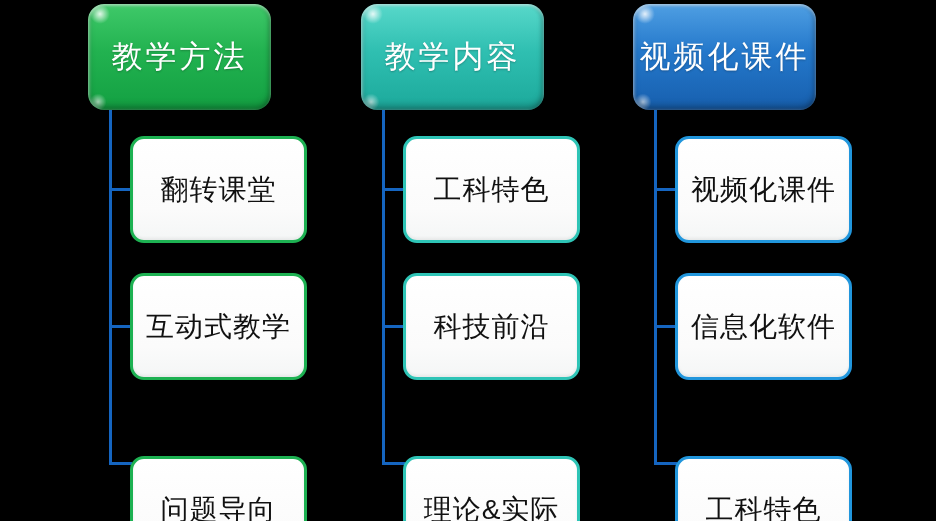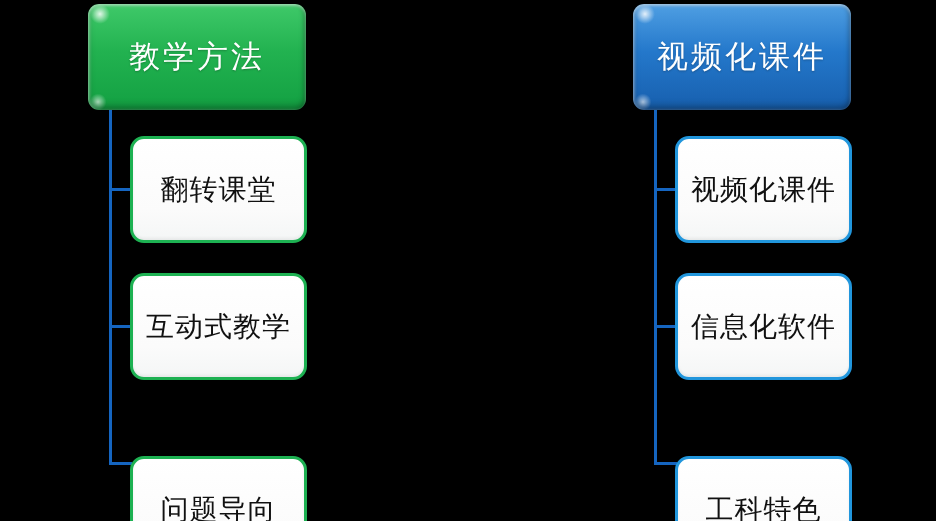--- a/index.html
+++ b/index.html
@@ -9,23 +9,23 @@
     font-family:"Liberation Sans","DejaVu Sans",sans-serif;
   }
   .canvas{position:absolute;inset:0;}
   .column{position:absolute;top:0;width:220px;height:521px;}
   .column.c0{left:88px;}
   .column.c1{left:361px;}
   .column.c2{left:633px;}
 
   
   .header-box{
-    position:absolute;left:0;top:4px;width:218px;height:106px;
+    position:absolute;left:0;top:4px;width:183px;height:106px;
     box-sizing:border-box;
-    border-radius:11px;
+    border-radius:16px;
     background:
       radial-gradient(circle 14px at 12px 10px, rgba(255,255,255,.85), rgba(255,255,255,0) 70%),
       radial-gradient(circle 12px at 10px 98px, rgba(255,255,255,.65), rgba(255,255,255,0) 70%),
       linear-gradient(180deg, var(--g-top) 0%, var(--g-mid) 45%, var(--g-bot) 100%);
     box-shadow:
       inset 0 2px 3px rgba(255,255,255,.45),
       inset 2px 0 3px rgba(255,255,255,.25),
       inset 0 -4px 7px rgba(0,0,0,.30),
       inset -2px 0 4px rgba(0,0,0,.18);
     display:flex;align-items:center;justify-content:center;
@@ -83,20 +83,38 @@
       <span class="child-label">翻转课堂</span>
     </div>
     <div class="child-box r1">
       <span class="child-label">互动式教学</span>
     </div>
     <div class="child-box r2">
       <span class="child-label">问题导向</span>
     </div>
   </div>
 
+  <div class="column c1" style="--g-top: #58d8ca; --g-mid: #2fbfb1; --g-bot: #1ca99b; --border: #2ec4b6;">
+    <div class="header-box">
+      <span class="header-label">教学内容</span>
+    </div>
+    <div class="vline"></div>
+    <div class="hline r0"></div>
+    <div class="hline r1"></div>
+    <div class="hline r2"></div>
+    <div class="child-box r0">
+      <span class="child-label">工科特色</span>
+    </div>
+    <div class="child-box r1">
+      <span class="child-label">科技前沿</span>
+    </div>
+    <div class="child-box r2">
+      <span class="child-label">理论&amp;实际</span>
+    </div>
+  </div>
 
   <div class="column c2" style="--g-top: #4f9fe3; --g-mid: #2478cb; --g-bot: #175fae; --border: #2196dc;">
     <div class="header-box">
       <span class="header-label">视频化课件</span>
     </div>
     <div class="vline"></div>
     <div class="hline r0"></div>
     <div class="hline r1"></div>
     <div class="hline r2"></div>
     <div class="child-box r0">

